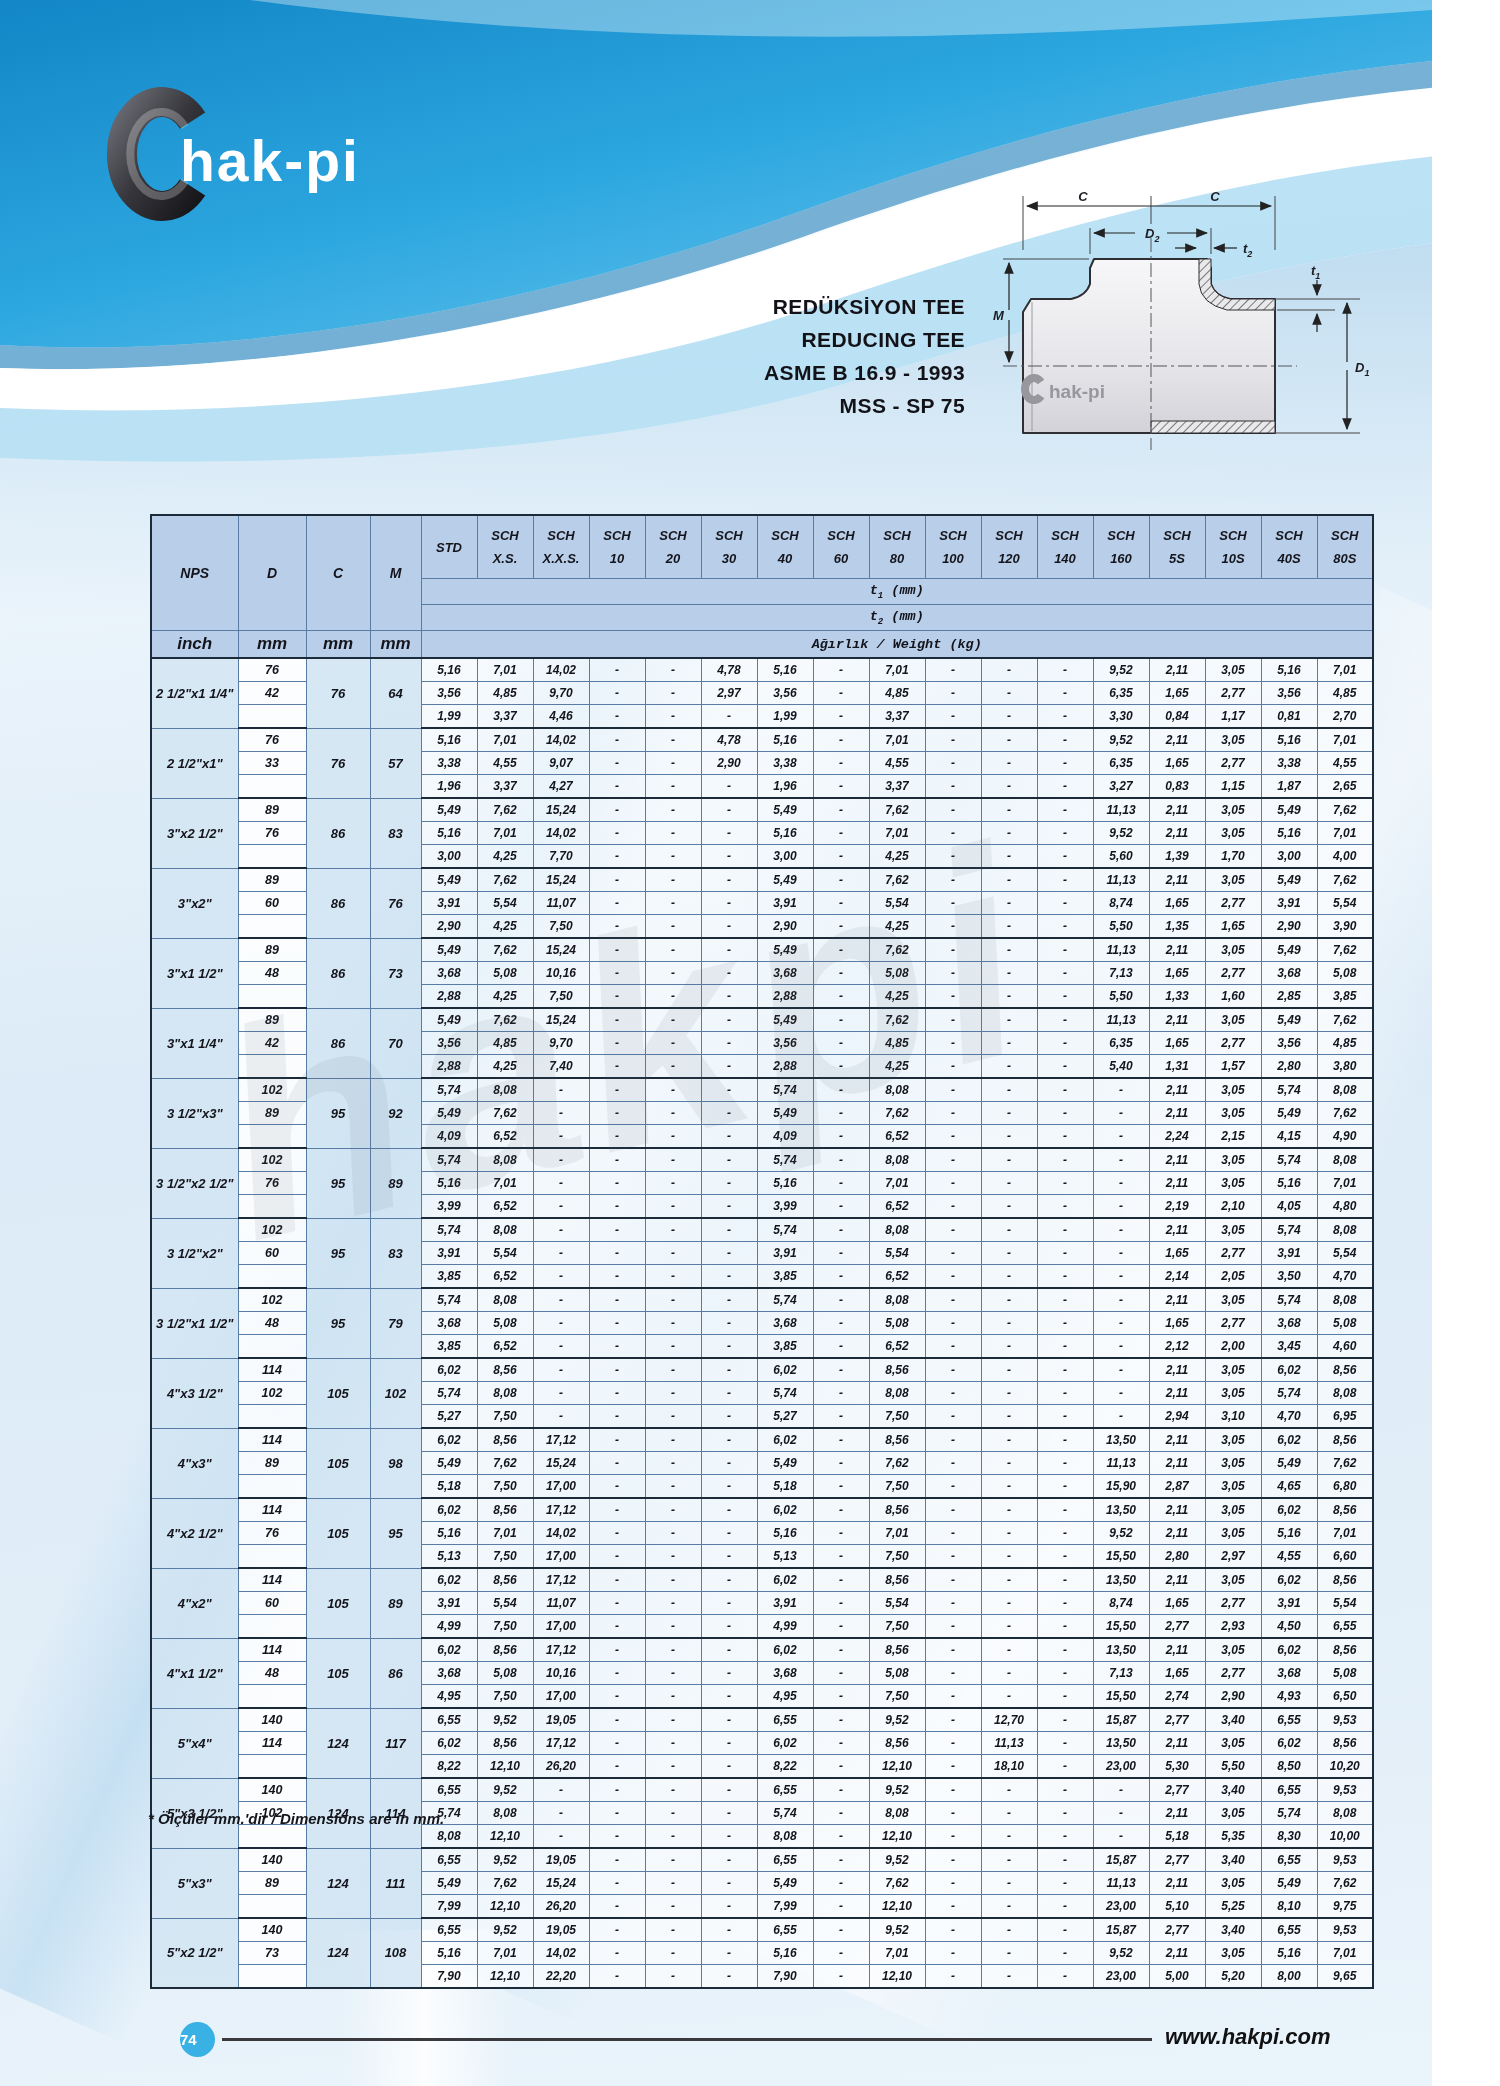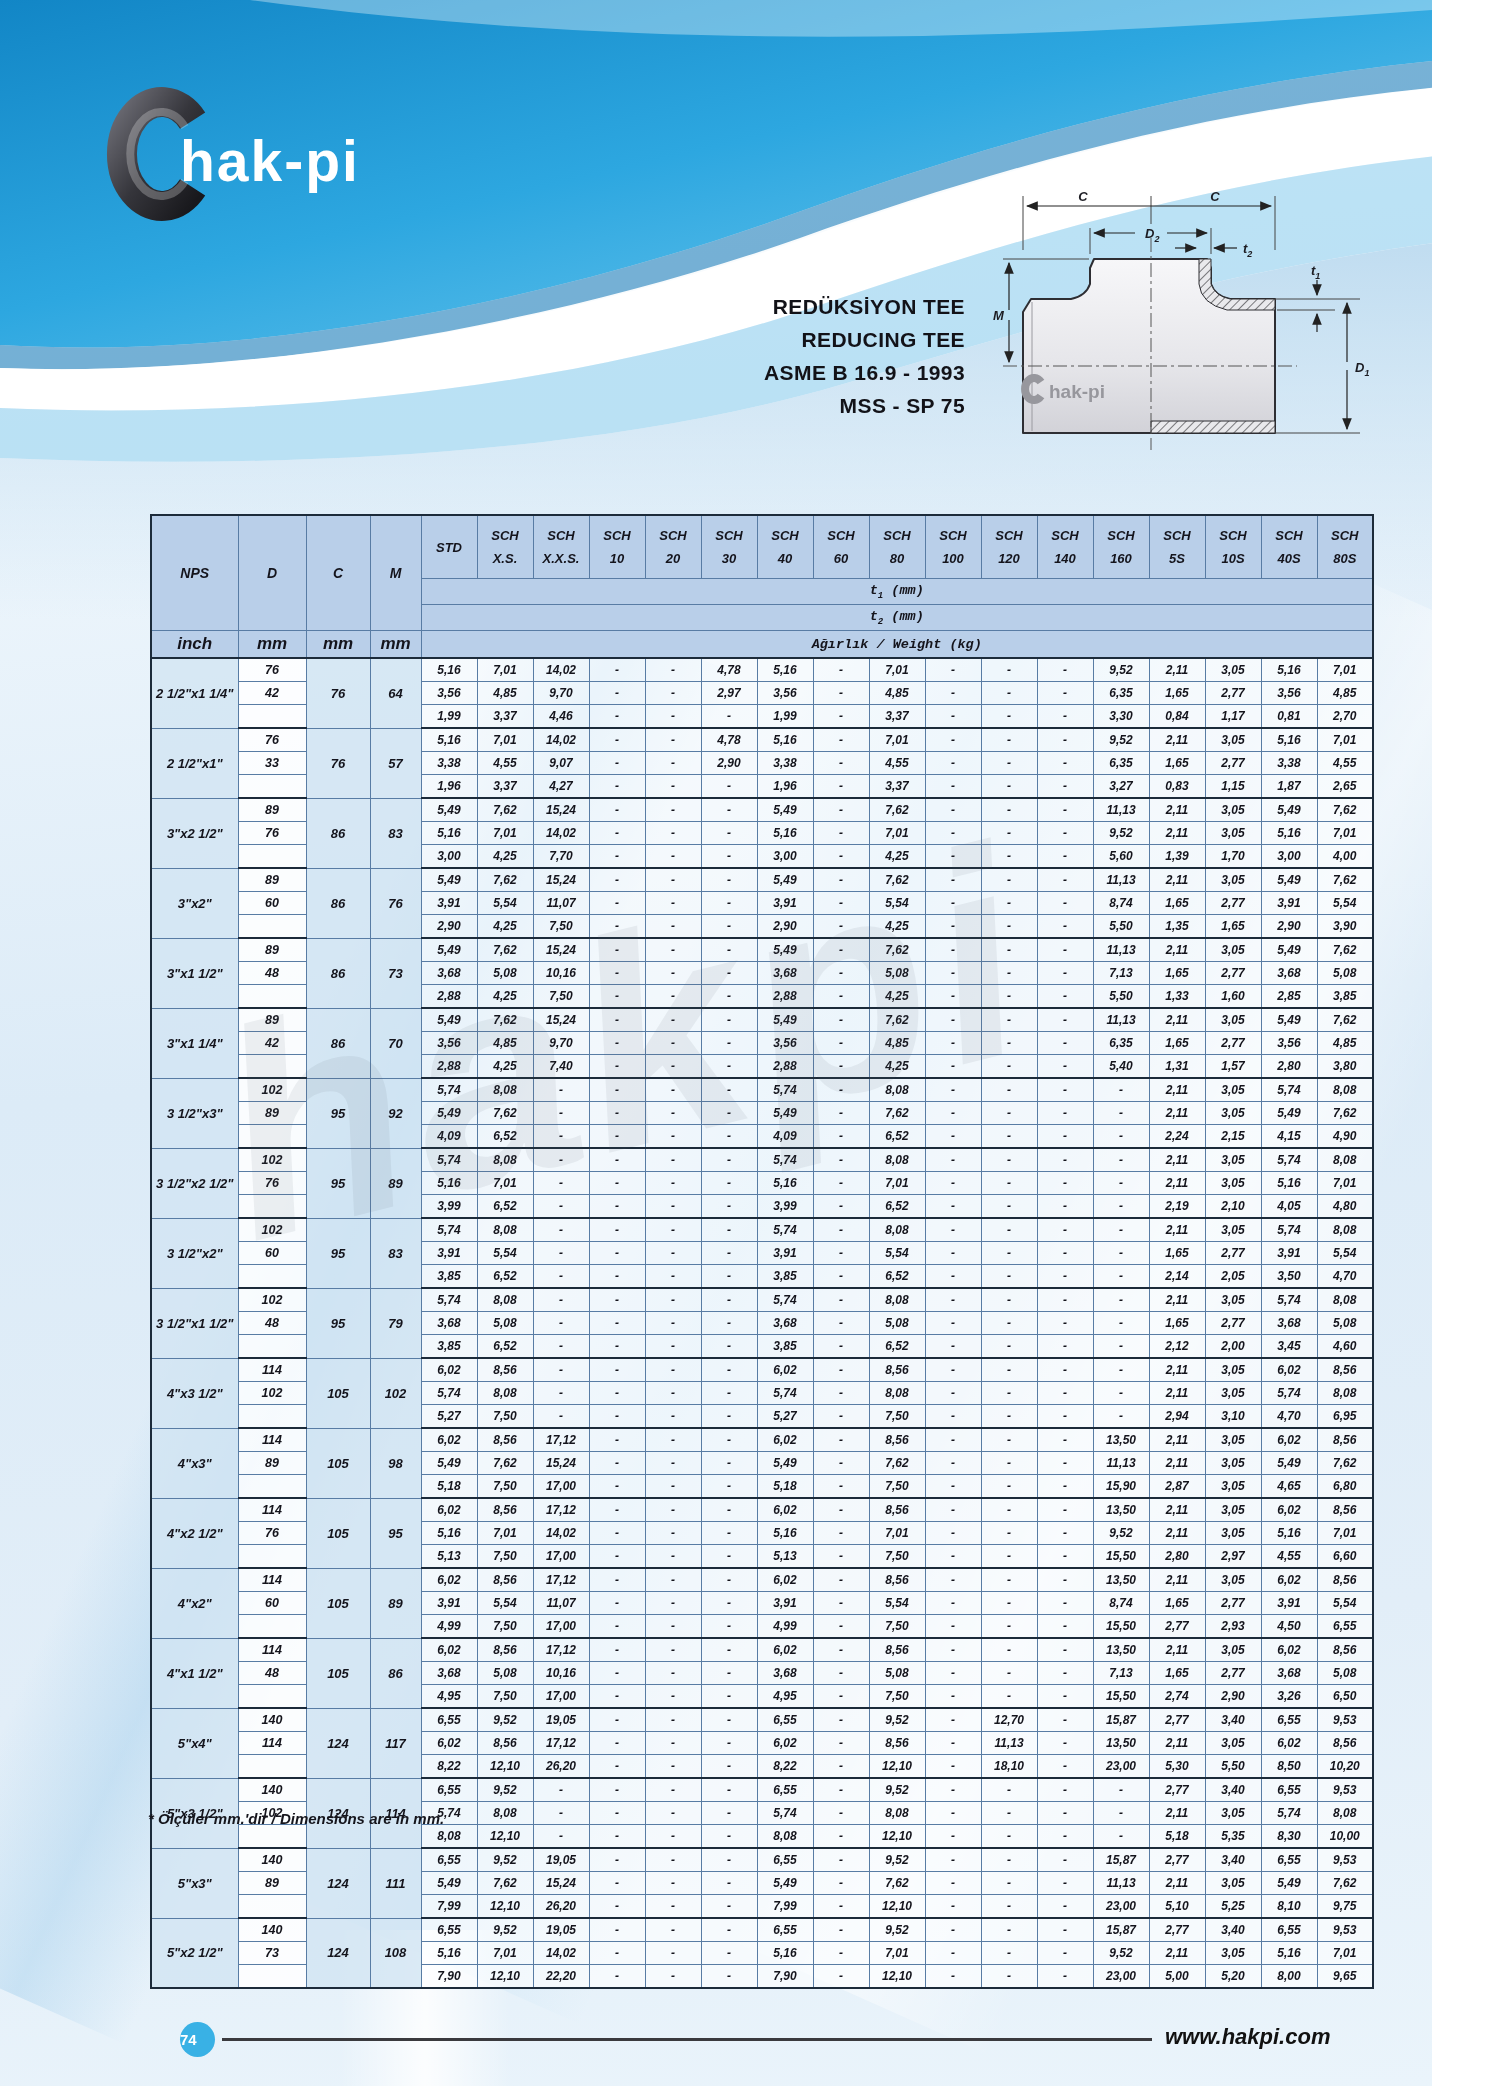--- a/index.html
+++ b/index.html
@@ -1226,21 +1226,21 @@
             <td class="val">-</td>
             <td class="val">4,95</td>
             <td class="val">-</td>
             <td class="val">7,50</td>
             <td class="val">-</td>
             <td class="val">-</td>
             <td class="val">-</td>
             <td class="val">15,50</td>
             <td class="val">2,74</td>
             <td class="val">2,90</td>
-            <td class="val">3,26</td>
+            <td class="val">4,93</td>
             <td class="val">6,50</td>
           </tr>
           <tr>
             <td class="nps" rowspan="3">5"x4"</td>
             <td class="dcell">140</td>
             <td class="cm" rowspan="3">124</td>
             <td class="cm" rowspan="3">117</td>
             <td class="val">6,55</td>
             <td class="val">9,52</td>
             <td class="val">19,05</td>

